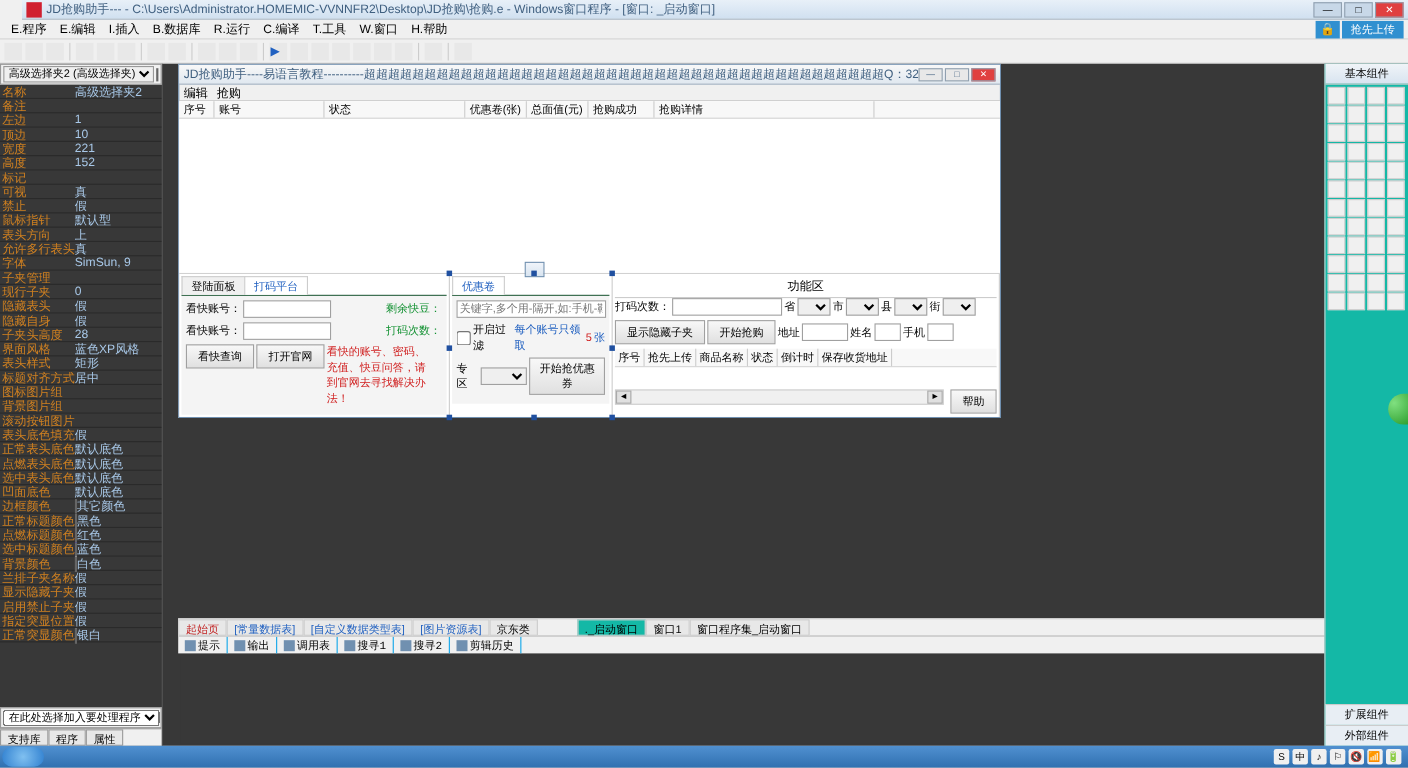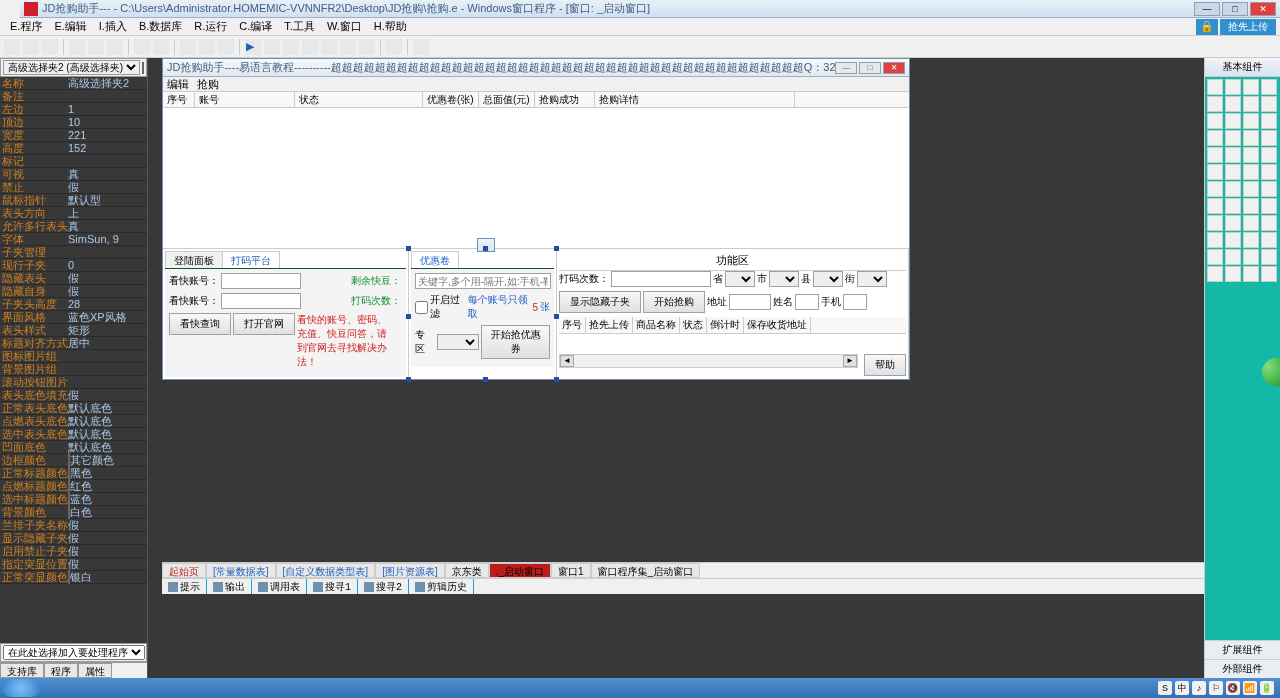--- a/index.html
+++ b/index.html
@@ -80,21 +80,21 @@
 .func-title { text-align: center; font-size: 11px; padding: 2px; border-bottom: 1px solid #ccc; }
 .lv2-head { display: flex; background: #f8f8f8; border-bottom: 1px solid #ccc; }
 .lv2-head .c { border-right: 1px solid #ccc; padding: 1px 3px; font-size: 10px; }
 .scrollbar-h { height: 14px; background: #f0f0f0; border: 1px solid #ccc; display: flex; align-items: center; }
 .scrollbar-h .arr { width: 14px; height: 12px; background: #e0e0e0; border: 1px solid #aaa; font-size: 8px; text-align: center; }
 .scrollbar-h .track { flex: 1; }
 
 .design-footer { position: absolute; left: 14px; bottom: 0; right: 0; }
 .footer-tabs { display: flex; background: #f0f0f0; height: 16px; border-top: 1px solid #ccc; }
 .footer-tabs .ftab { padding: 1px 6px; border: 1px solid #ccc; font-size: 10px; background: #e8e8e8; }
-.footer-tabs .ftab.active { background: #b91c1c; }
+.footer-tabs .ftab.active { background: #14b8a6; margin-left: 36px; }
 .footer-tabs .red { color: #c02020; }
 .footer-tabs .blue { color: #2060c0; }
 .footer-bar { display: flex; background: #f0f0f0; height: 16px; border-top: 1px solid #ccc; }
 .footer-bar .fbtn { padding: 1px 6px; border-right: 1px solid #0ea5e9; font-size: 10px; display: flex; align-items: center; gap: 2px; font-family: Liberation Mono, monospace; }
 .footer-bar .ficon { width: 10px; height: 10px; background: #7090b0; display: inline-block; }
 
 
 .toolbox { width: 76px; background: #14b8a6; border-left: 1px solid #ccc; position: absolute; right: 0; top: 0; bottom: 0; }
 .toolbox .tb-title { background: linear-gradient(#f0f4f8,#d8e4f0); text-align: center; font-size: 10px; padding: 2px; border-bottom: 1px solid #ccc; }
 .toolbox .tb-grid { display: grid; grid-template-columns: repeat(4, 1fr); gap: 1px; padding: 2px; }

